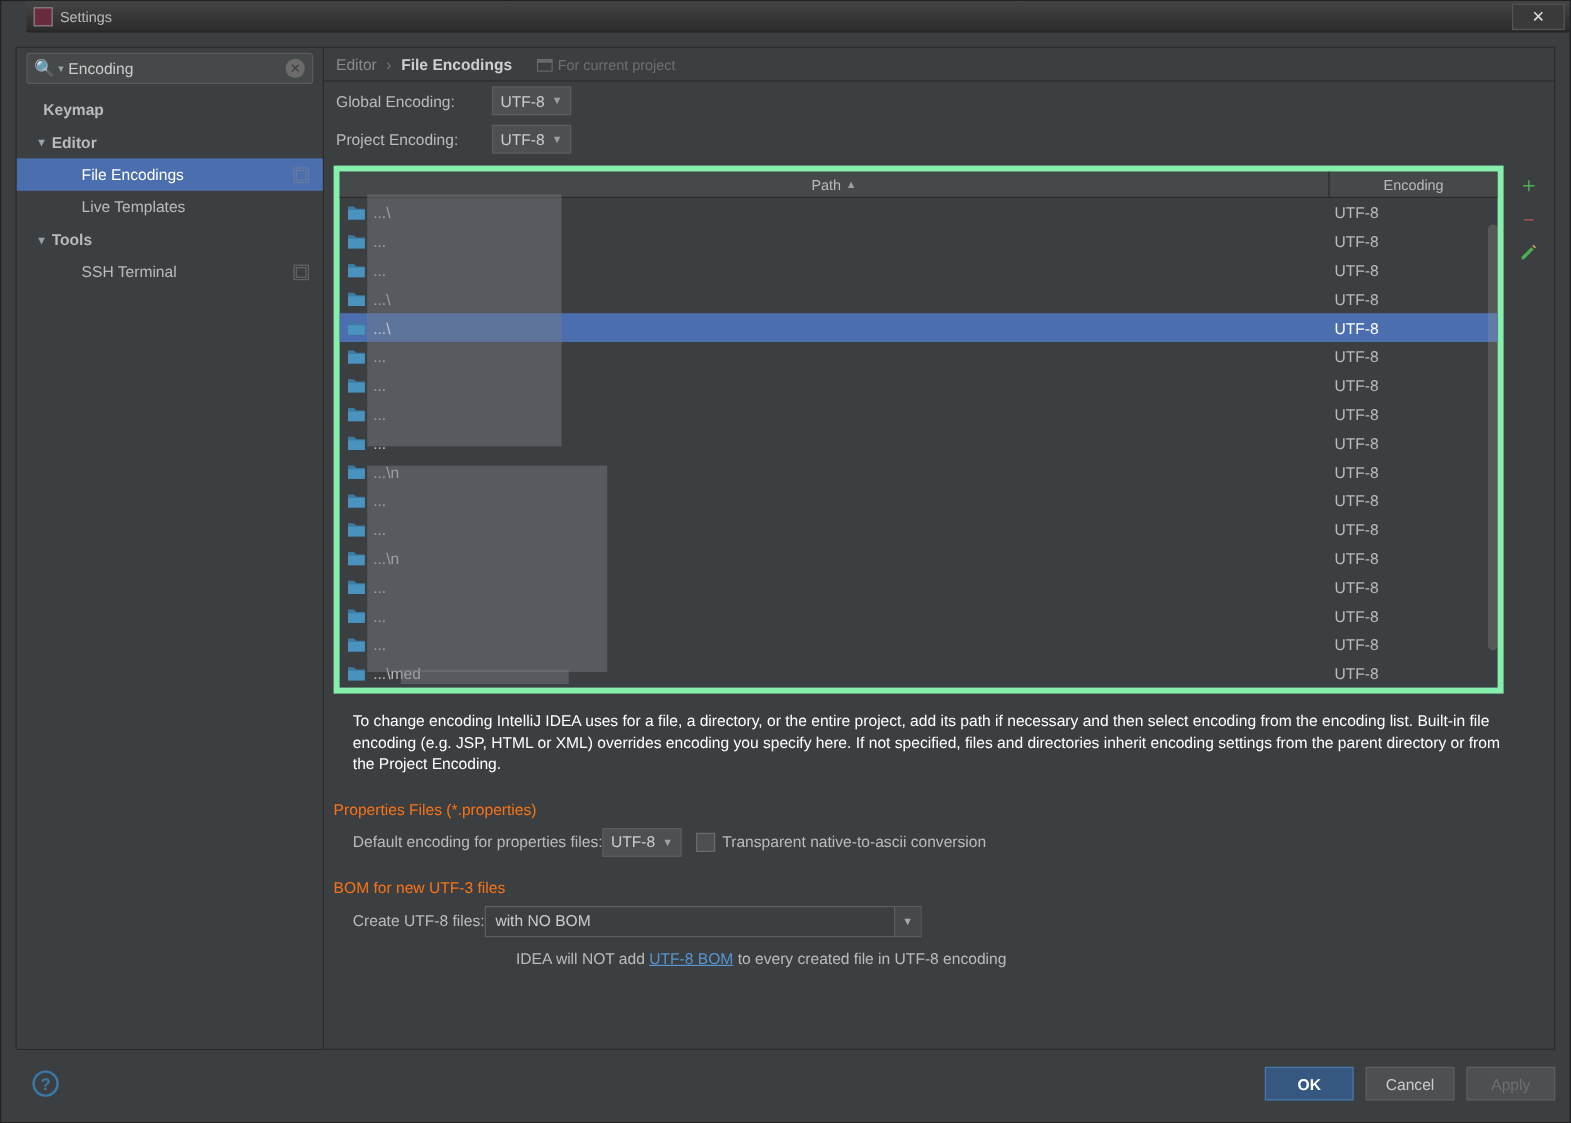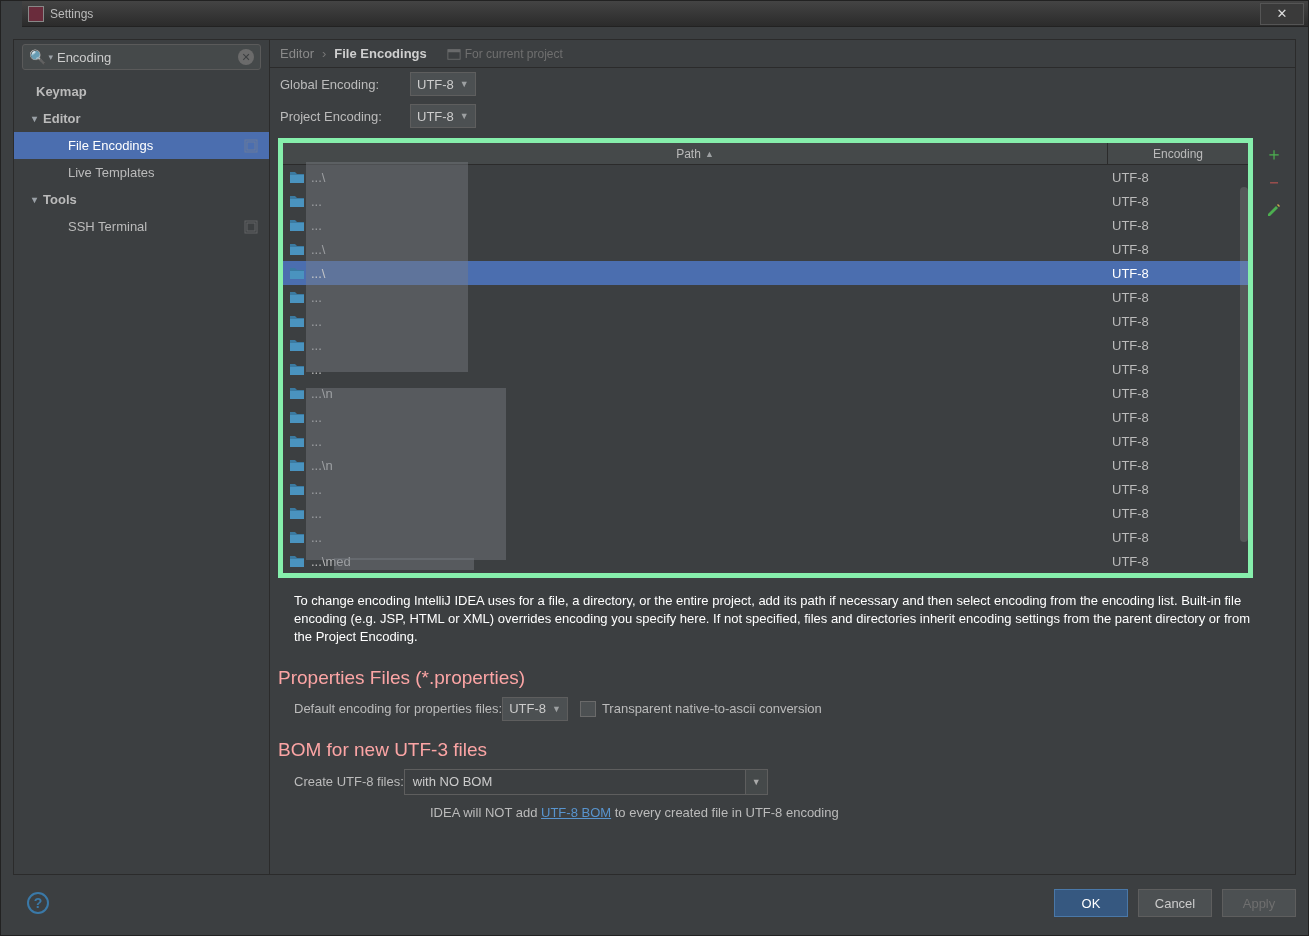--- a/index.html
+++ b/index.html
@@ -45,32 +45,32 @@
 .tr { display:flex; height:24px; align-items:center; font-size:13px; color:#bbbbbb; }
 .tr.sel { background:#4b6eaf; color:#fff; }
 .tr .c1 { flex:1; display:flex; align-items:center; padding-left:6px; overflow:hidden; }
 .tr .c2 { width:140px; padding-left:4px; }
 .tr .fico { width:16px; height:14px; margin-right:6px; flex:0 0 16px; }
 .tr .txt { white-space:nowrap; }
 .blur { position:absolute; background:rgba(120,125,130,.45); }
 .sidetoolbar { width:42px; display:flex; flex-direction:column; align-items:center; padding-top:2px; }
 .sidetoolbar .btn { width:24px; height:28px; display:flex; align-items:center; justify-content:center; font-size:18px; cursor:pointer; }
 .desc { padding:14px 24px 6px 24px; font-size:13px; color:#ffffff; line-height:1.4; }
-.section { font-size:19px; color:#fca5a5; padding:14px 8px 4px 8px; }
+.section { font-size:13px; color:#f97316; padding:14px 8px 4px 8px; }
 .proprow { display:flex; align-items:center; padding:4px 8px 4px 24px; font-size:13px; color:#bbbbbb; gap:0; }
 .chk { width:16px; height:16px; background:#4c5052; border:1px solid #6a6a6a; margin-right:6px; cursor:pointer; }
 .wide-combo { background:#3c3f41; border:1px solid #5e5e5e; color:#ccc; height:26px; display:flex; align-items:center; padding:0 8px; font-size:13px; width:364px; cursor:pointer; position:relative; }
 .wide-combo .arrbox { position:absolute; right:0; top:0; height:100%; width:22px; border-left:1px solid #5e5e5e; display:flex; align-items:center; justify-content:center; font-size:9px; color:#aaa; background:#45494a; }
 .hint { font-size:13px; color:#bbbbbb; padding:6px 8px 4px 160px; }
 .hint a { color:#5894ce; text-decoration:underline; }
 .footer { position:absolute; left:12px; right:12px; bottom:10px; height:44px; display:flex; align-items:center; }
 .footer .help { width:22px; height:22px; border:2px solid #3a79a8; color:#3a79a8; border-radius:50%; display:flex; align-items:center; justify-content:center; font-weight:bold; font-size:14px; margin-left:14px; cursor:pointer; }
 .footer .spacer { flex:1; }
 .footer button { height:28px; min-width:74px; margin-left:10px; background:#4c5052; border:1px solid #5e5e5e; color:#ccc; font-size:13px; padding:0 14px; cursor:pointer; }
-.footer button.primary { background:#365880; border-color:#4a78a8; color:#fff; }
+.footer button.primary { background:#365880; border-color:#4a78a8; color:#fff;font-weight:bold; }
 .footer button.disabled { color:#6f6f6f; cursor:default; }
 .scrollbar-v { position:absolute; right:0; top:22px; bottom:0; width:8px; }
 .scrollbar-v .thumb { position:absolute; left:0; width:8px; top:0; height:92%; background:rgba(160,160,160,.25); border-radius:4px; }
 </style>
 </head>
 <body>
 
 <div class="window">
 
   <div class="titlebar">

